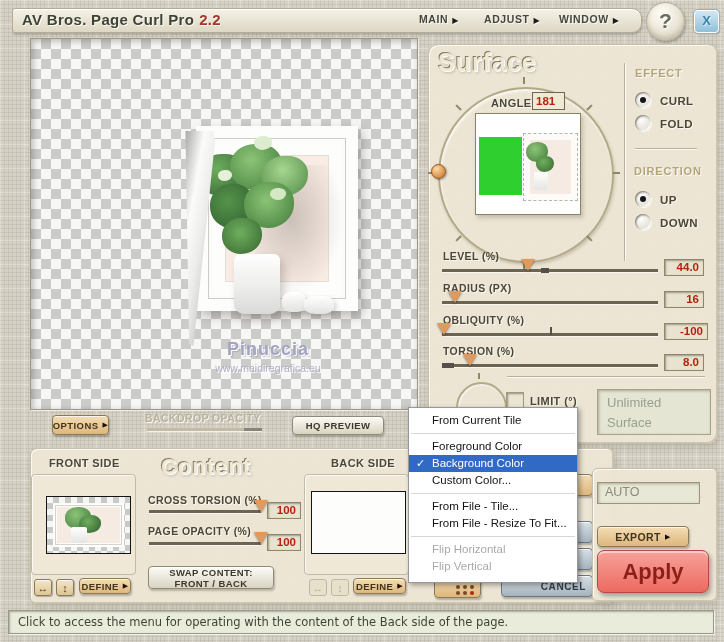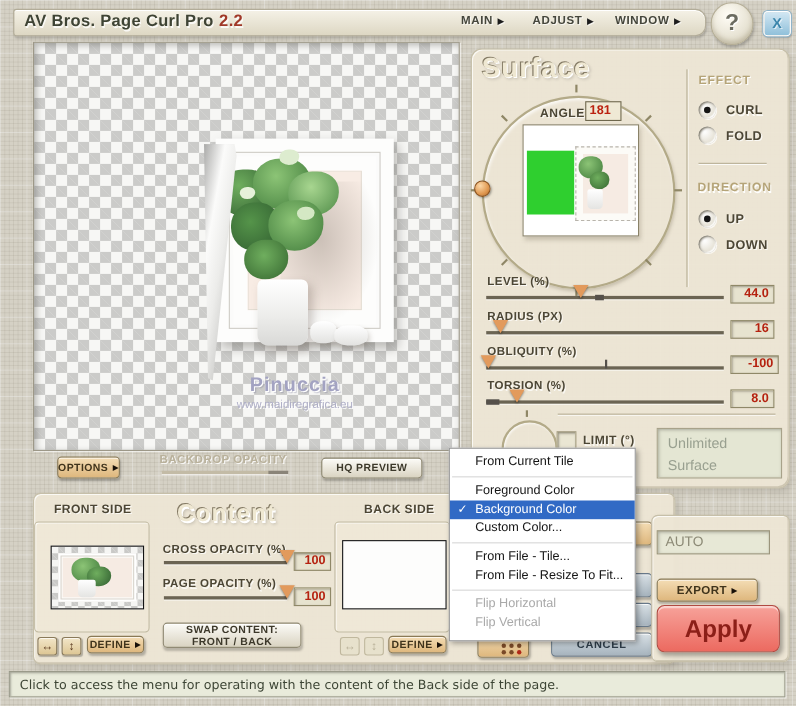--- a/index.html
+++ b/index.html
@@ -284,21 +284,21 @@
       </div>
     </div>
     <button class="abs arrbtn" style="left:3px;top:130px;"><span>↔</span></button>
     <button class="abs arrbtn" style="left:25px;top:130px;"><span>↕</span></button>
     <button class="abs tanbtn" style="left:48px;top:129px;width:52px;height:16px;">
       <span>DEFINE</span>
         <span class="arr">▶</span>
     </button>
 
     <div class="abs bigtitle" style="left:110px;top:5px;width:130px;text-align:center;font-size:22px;">Content</div>
-    <div class="abs lbl" style="left:117px;top:45px;">CROSS OPACITY (%)</div>
+    <div class="abs lbl" style="left:117px;top:45px;">CROSS TORSION (%)</div>
     <div class="abs track" style="left:118px;top:61px;width:112px;">
       <div class="handle" style="left:100%;"></div>
     </div>
     <div class="abs vbox" style="left:236px;top:53px;width:24px;">100</div>
     <div class="abs lbl" style="left:117px;top:76px;">PAGE OPACITY (%)</div>
     <div class="abs track" style="left:118px;top:93px;width:112px;">
       <div class="handle" style="left:100%;"></div>
     </div>
     <div class="abs vbox" style="left:236px;top:85px;width:24px;">100</div>
     <button class="abs litebtn" style="left:117px;top:117px;width:126px;height:23px;">
@@ -314,21 +314,21 @@
       <span>DEFINE</span>
         <span class="arr">▶</span>
     </button>
 
     <button class="abs tanbtn" style="left:470px;top:25px;width:92px;height:22px;"></button>
     <button class="abs graybtn" style="left:470px;top:72px;width:92px;height:22px;"></button>
     <button class="abs graybtn" style="left:470px;top:99px;width:92px;height:22px;"></button>
     <button class="abs tanbtn" style="left:403px;top:127px;width:47px;height:22px;">
       <span class="dotgrid"></span>
     </button>
-    <button class="abs graybtn" style="left:470px;top:126px;width:92px;height:22px;">
+    <button class="abs graybtn" style="left:470px;top:126px;width:92px;height:22px;justify-content:flex-end;">
       <span>CANCEL</span>
     </button>
   </div>
 
   <div class="abs panel" style="left:592px;top:468px;width:124px;height:132px;border-radius:6px;">
     <div class="abs autobox" style="left:4px;top:13px;width:94px;height:20px;">AUTO</div>
     <button class="abs tanbtn" style="left:4px;top:57px;width:92px;height:21px;font-size:10.5px;">
       <span>EXPORT</span>
         <span class="arr">▶</span>
     </button>

